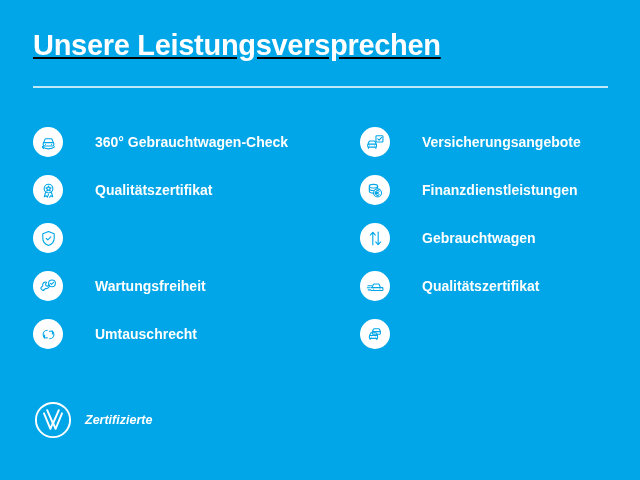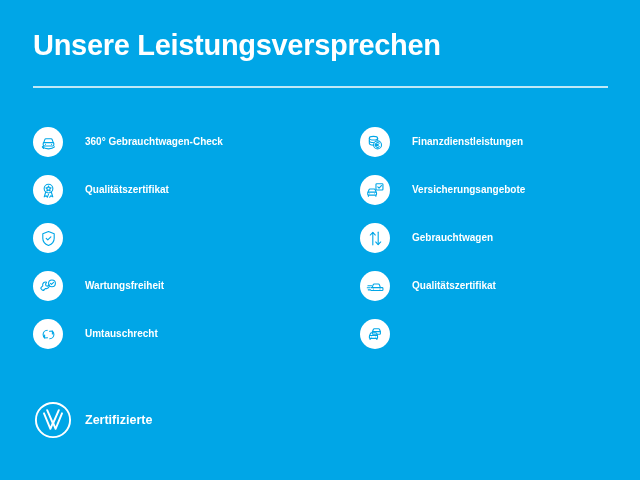--- a/index.html
+++ b/index.html
@@ -20,20 +20,21 @@
     background: #00a6e7;
     box-sizing: border-box;
   }
 
   
   .header {
     position: absolute;
     left: 33px;
     top: 28px;
     right: 20px;
+    text-decoration: underline;
   }
   .title {
     margin: 0;
     color: #ffffff;
     font-size: 29px;
     line-height: 34px;
     font-weight: bold;
     letter-spacing: -0.3px;
     white-space: nowrap;
   }
@@ -75,23 +76,23 @@
     display: flex;
     align-items: center;
     justify-content: center;
   }
   .badge svg {
     display: block;
     width: 19px;
     height: 19px;
   }
   .promise-label {
-    margin-left: 22px;
+    margin-left: 32px;
     color: #ffffff;
-    font-size: 10px;
+    font-size: 14px;
     font-weight: bold;
     line-height: 16px;
     white-space: nowrap;
   }
 
   
   .brand {
     position: absolute;
     left: 33px;
     top: 400px;
@@ -104,21 +105,21 @@
     height: 40px;
   }
   .vw-mark svg { display: block; width: 40px; height: 40px; }
   .brand-text {
     margin-left: 12px;
     color: #ffffff;
     font-size: 12.5px;
     font-weight: bold;
     line-height: 15px;
   }
-  .brand-text span { display: block; white-space: nowrap; }
+  .brand-text span { display: block; white-space: nowrap; font-style: italic; }
 </style>
 </head>
 <body>
 
 <div class="slide">
 
   <div class="header">
     <h1 class="title">Unsere Leistungsversprechen</h1>
   </div>
   <div class="divider"></div>
@@ -182,50 +183,50 @@
             <path d="M13.6 17.4A5.4 5.4 0 0 0 18.8 12c0-1.6-.7-3.1-1.8-4.1"></path>
             <path d="M16.9 11.4 17.0 7.6l-3.7.3"></path>
           </svg>
         </div>
         <div class="promise-label">Umtauschrecht</div>
       </div>
 
     </div>
 
     <div class="col col-right">
+
+      <div class="promise">
+        <div class="badge">
+          <svg viewBox="0 0 24 24" fill="none" stroke="#00a6e7" stroke-width="1.4" stroke-linecap="round" stroke-linejoin="round">
+            <path d="M2.6 14.1 3.8 11a1.4 1.4 0 0 1 1.3-.9h5.2a1.4 1.4 0 0 1 1.3.9l1.2 3.1"></path>
+            <rect x="2.2" y="14.1" width="11.1" height="3.7" rx="1"></rect>
+            <circle cx="4.7" cy="16" r="0.6" fill="#00a6e7" stroke="none"></circle>
+            <circle cx="10.8" cy="16" r="0.6" fill="#00a6e7" stroke="none"></circle>
+            <path d="M3.0 18.0v1.4M12.5 18.0v1.4"></path>
+            <rect x="12.6" y="3.4" width="8.8" height="8.0" rx="0.9"></rect>
+            <path d="M14.9 7.4l1.6 1.6 3.0-3.3"></path>
+          </svg>
+        </div>
+        <div class="promise-label">Versicherungsangebote</div>
+      </div>
 
       <div class="promise">
         <div class="badge">
           <svg viewBox="0 0 24 24" fill="none" stroke="#00a6e7" stroke-width="1.4" stroke-linecap="round" stroke-linejoin="round">
             <ellipse cx="9.4" cy="6.6" rx="5.2" ry="2.3"></ellipse>
             <path d="M4.2 6.6v3.1c0 1.3 2.3 2.3 5.2 2.3"></path>
             <path d="M4.2 9.9V13c0 1.3 2.3 2.3 5.2 2.3"></path>
             <path d="M14.6 6.6v2.2"></path>
             <circle cx="14.6" cy="15" r="5.0"></circle>
             <path d="M16.7 12.9a2.9 2.9 0 1 0 0 4.3"></path>
             <path d="M12.5 14.3h3.0"></path>
             <path d="M12.5 15.8h3.0"></path>
           </svg>
         </div>
         <div class="promise-label">Finanzdienstleistungen</div>
-      </div>
-
-      <div class="promise">
-        <div class="badge">
-          <svg viewBox="0 0 24 24" fill="none" stroke="#00a6e7" stroke-width="1.4" stroke-linecap="round" stroke-linejoin="round">
-            <path d="M2.6 14.1 3.8 11a1.4 1.4 0 0 1 1.3-.9h5.2a1.4 1.4 0 0 1 1.3.9l1.2 3.1"></path>
-            <rect x="2.2" y="14.1" width="11.1" height="3.7" rx="1"></rect>
-            <circle cx="4.7" cy="16" r="0.6" fill="#00a6e7" stroke="none"></circle>
-            <circle cx="10.8" cy="16" r="0.6" fill="#00a6e7" stroke="none"></circle>
-            <path d="M3.0 18.0v1.4M12.5 18.0v1.4"></path>
-            <rect x="12.6" y="3.4" width="8.8" height="8.0" rx="0.9"></rect>
-            <path d="M14.9 7.4l1.6 1.6 3.0-3.3"></path>
-          </svg>
-        </div>
-        <div class="promise-label">Versicherungsangebote</div>
       </div>
 
       <div class="promise">
         <div class="badge">
           <svg viewBox="0 0 24 24" fill="none" stroke="#00a6e7" stroke-width="1.4" stroke-linecap="round" stroke-linejoin="round">
             <path d="M8.6 20V4.4"></path>
             <path d="M5.4 7.6 8.6 4.3l3.2 3.3"></path>
             <path d="M15.4 4v15.6"></path>
             <path d="M12.2 16.4l3.2 3.3 3.2-3.3"></path>
           </svg>

